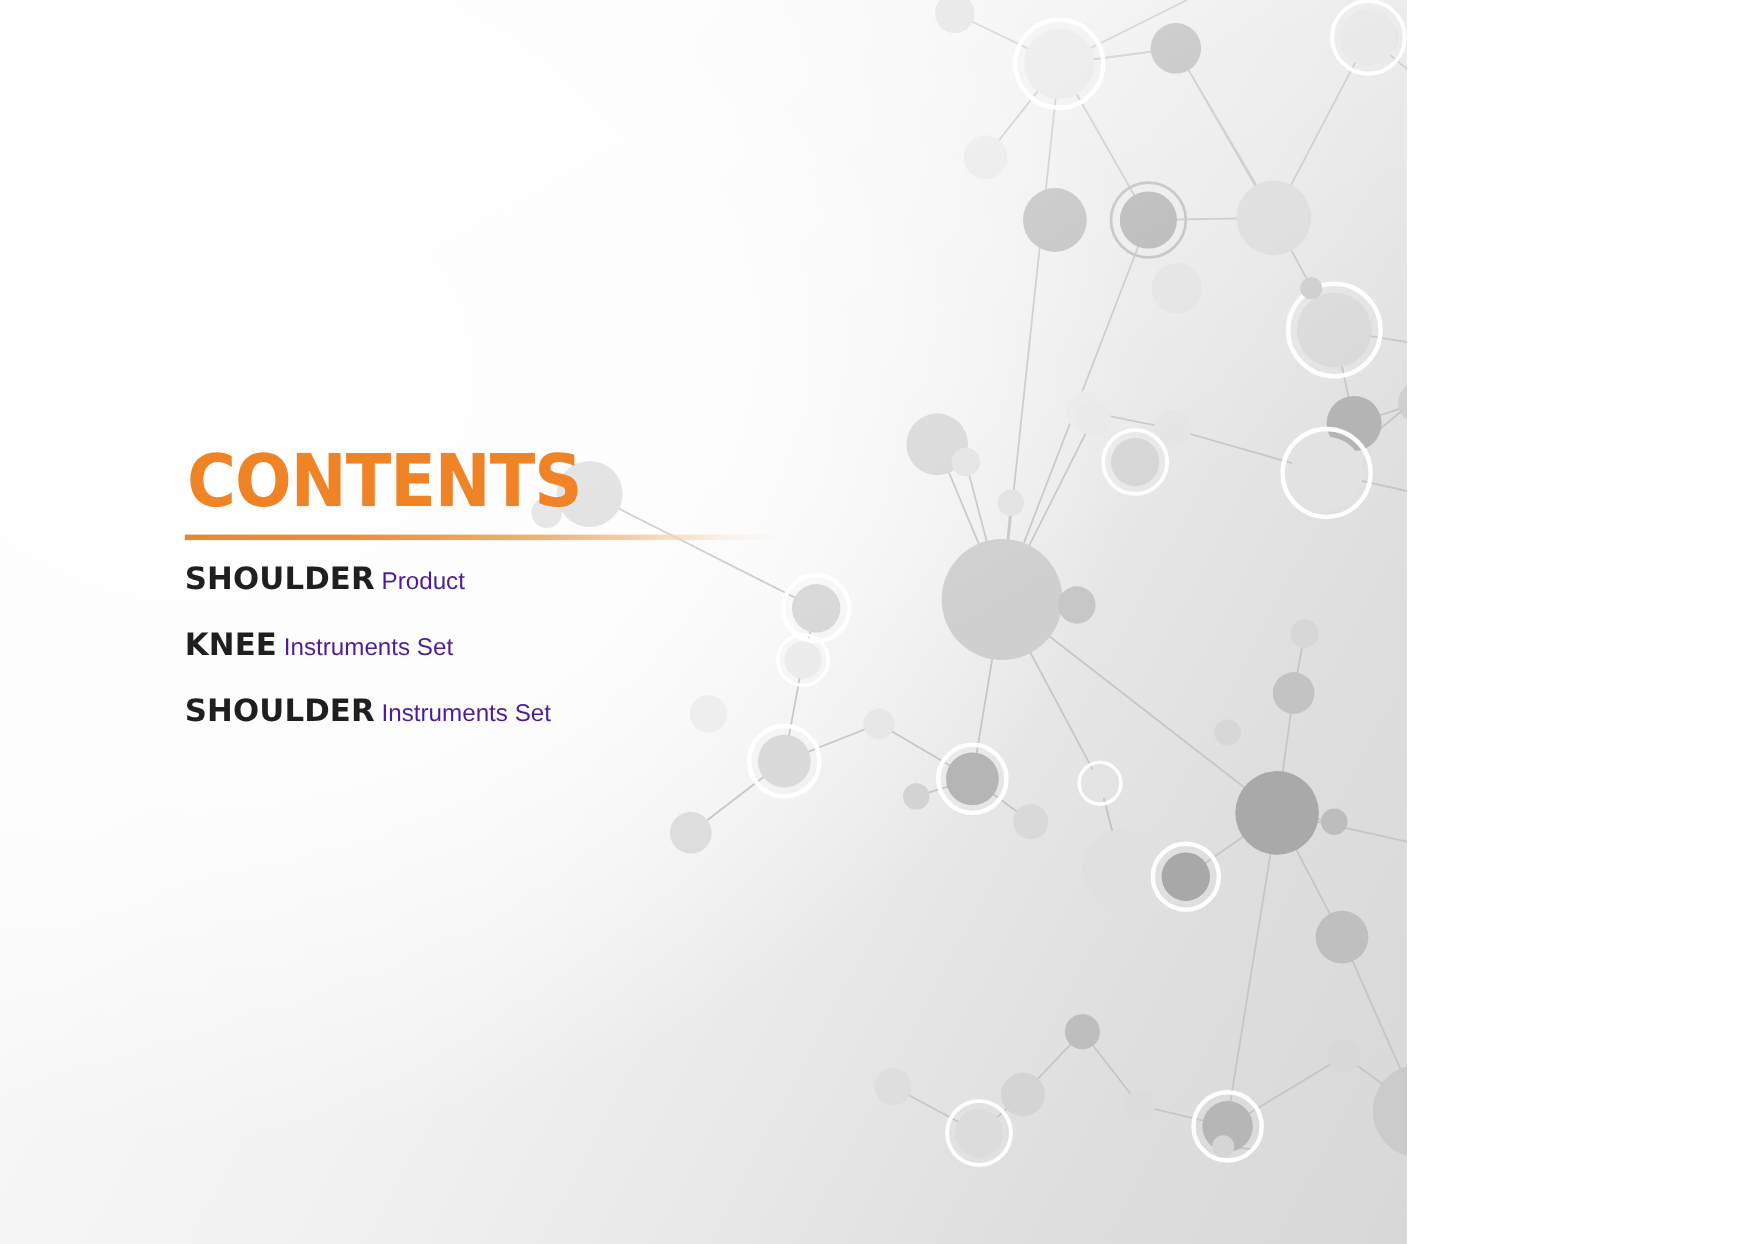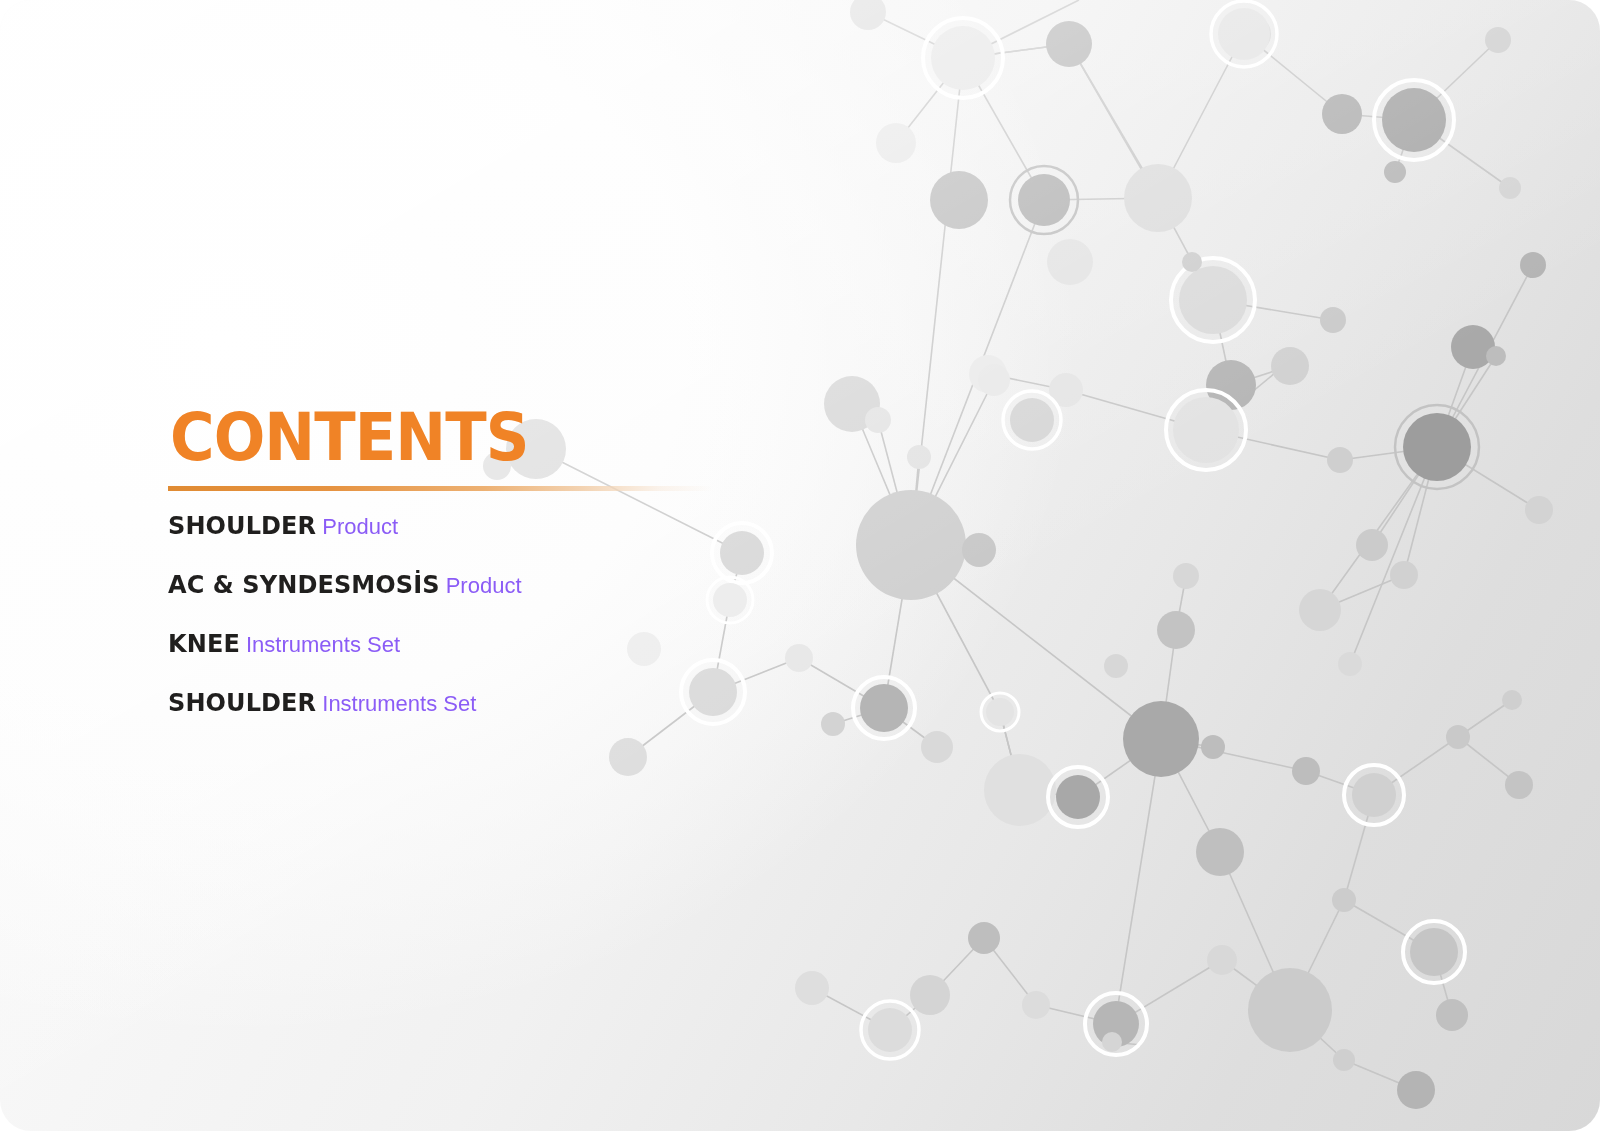--- a/index.html
+++ b/index.html
@@ -2,26 +2,25 @@
 <html><head>
 <meta charset="utf-8">
 <style>
   html, body {
     margin: 0;
     padding: 0;
     background: #ffffff;
   }
   #slide {
     position: relative;
-    width: 1600px;
+    width: 1279px;
     height: 1131px;
     overflow: hidden;
     font-family: "Liberation Sans", sans-serif;
     background: #ffffff;
-    border-radius: 31px;
   }
 
   
   .bg-base {
     position: absolute;
     inset: 0;
     background:
       radial-gradient(ellipse 1100px 900px at 14% 30%, #ffffff 0%, #fdfdfd 42%, rgba(253,253,253,0) 78%),
       linear-gradient(118deg, #fafafa 0%, #f7f7f7 26%, #f1f1f1 48%, #e8e8e8 66%, #dedede 82%, #d8d8d8 100%);
   }
@@ -77,26 +76,26 @@
     line-height: 26px;
     color: #201F1E;
     margin: 0 0 32px 0;
     white-space: nowrap;
   }
   .toc-item:last-child { margin-bottom: 0; }
   .toc-strong {
     font-family: "DejaVu Sans", "Liberation Sans", sans-serif;
     font-weight: 700;
     letter-spacing: 0.1px;
-    font-size: 24px;
+    font-size: 28px;
   }
   .toc-rest {
     font-family: "Liberation Sans", sans-serif;
     font-weight: 400;
-    color: #8b5cf6;
+    color: #4c1d95;
   }
 </style>
 </head>
 <body>
 
 <div id="slide">
 
   <div class="bg-base"></div>
 
   <svg id="molecule" viewBox="0 0 1600 1131" xmlns="http://www.w3.org/2000/svg">
@@ -315,23 +314,20 @@
 
     <h1 class="title">CONTENTS</h1>
 
     <div class="divider"></div>
 
     <ul class="toc">
       <li class="toc-item">
         <span class="toc-strong">SHOULDER</span><span class="toc-rest"> Product</span>
       </li>
       <li class="toc-item">
-        <span class="toc-strong">AC &amp; SYNDESMOSİS</span><span class="toc-rest"> Product</span>
-      </li>
-      <li class="toc-item">
         <span class="toc-strong">KNEE</span><span class="toc-rest"> Instruments Set</span>
       </li>
       <li class="toc-item">
         <span class="toc-strong">SHOULDER</span><span class="toc-rest"> Instruments Set</span>
       </li>
     </ul>
 
   </div>
 </div>
 

